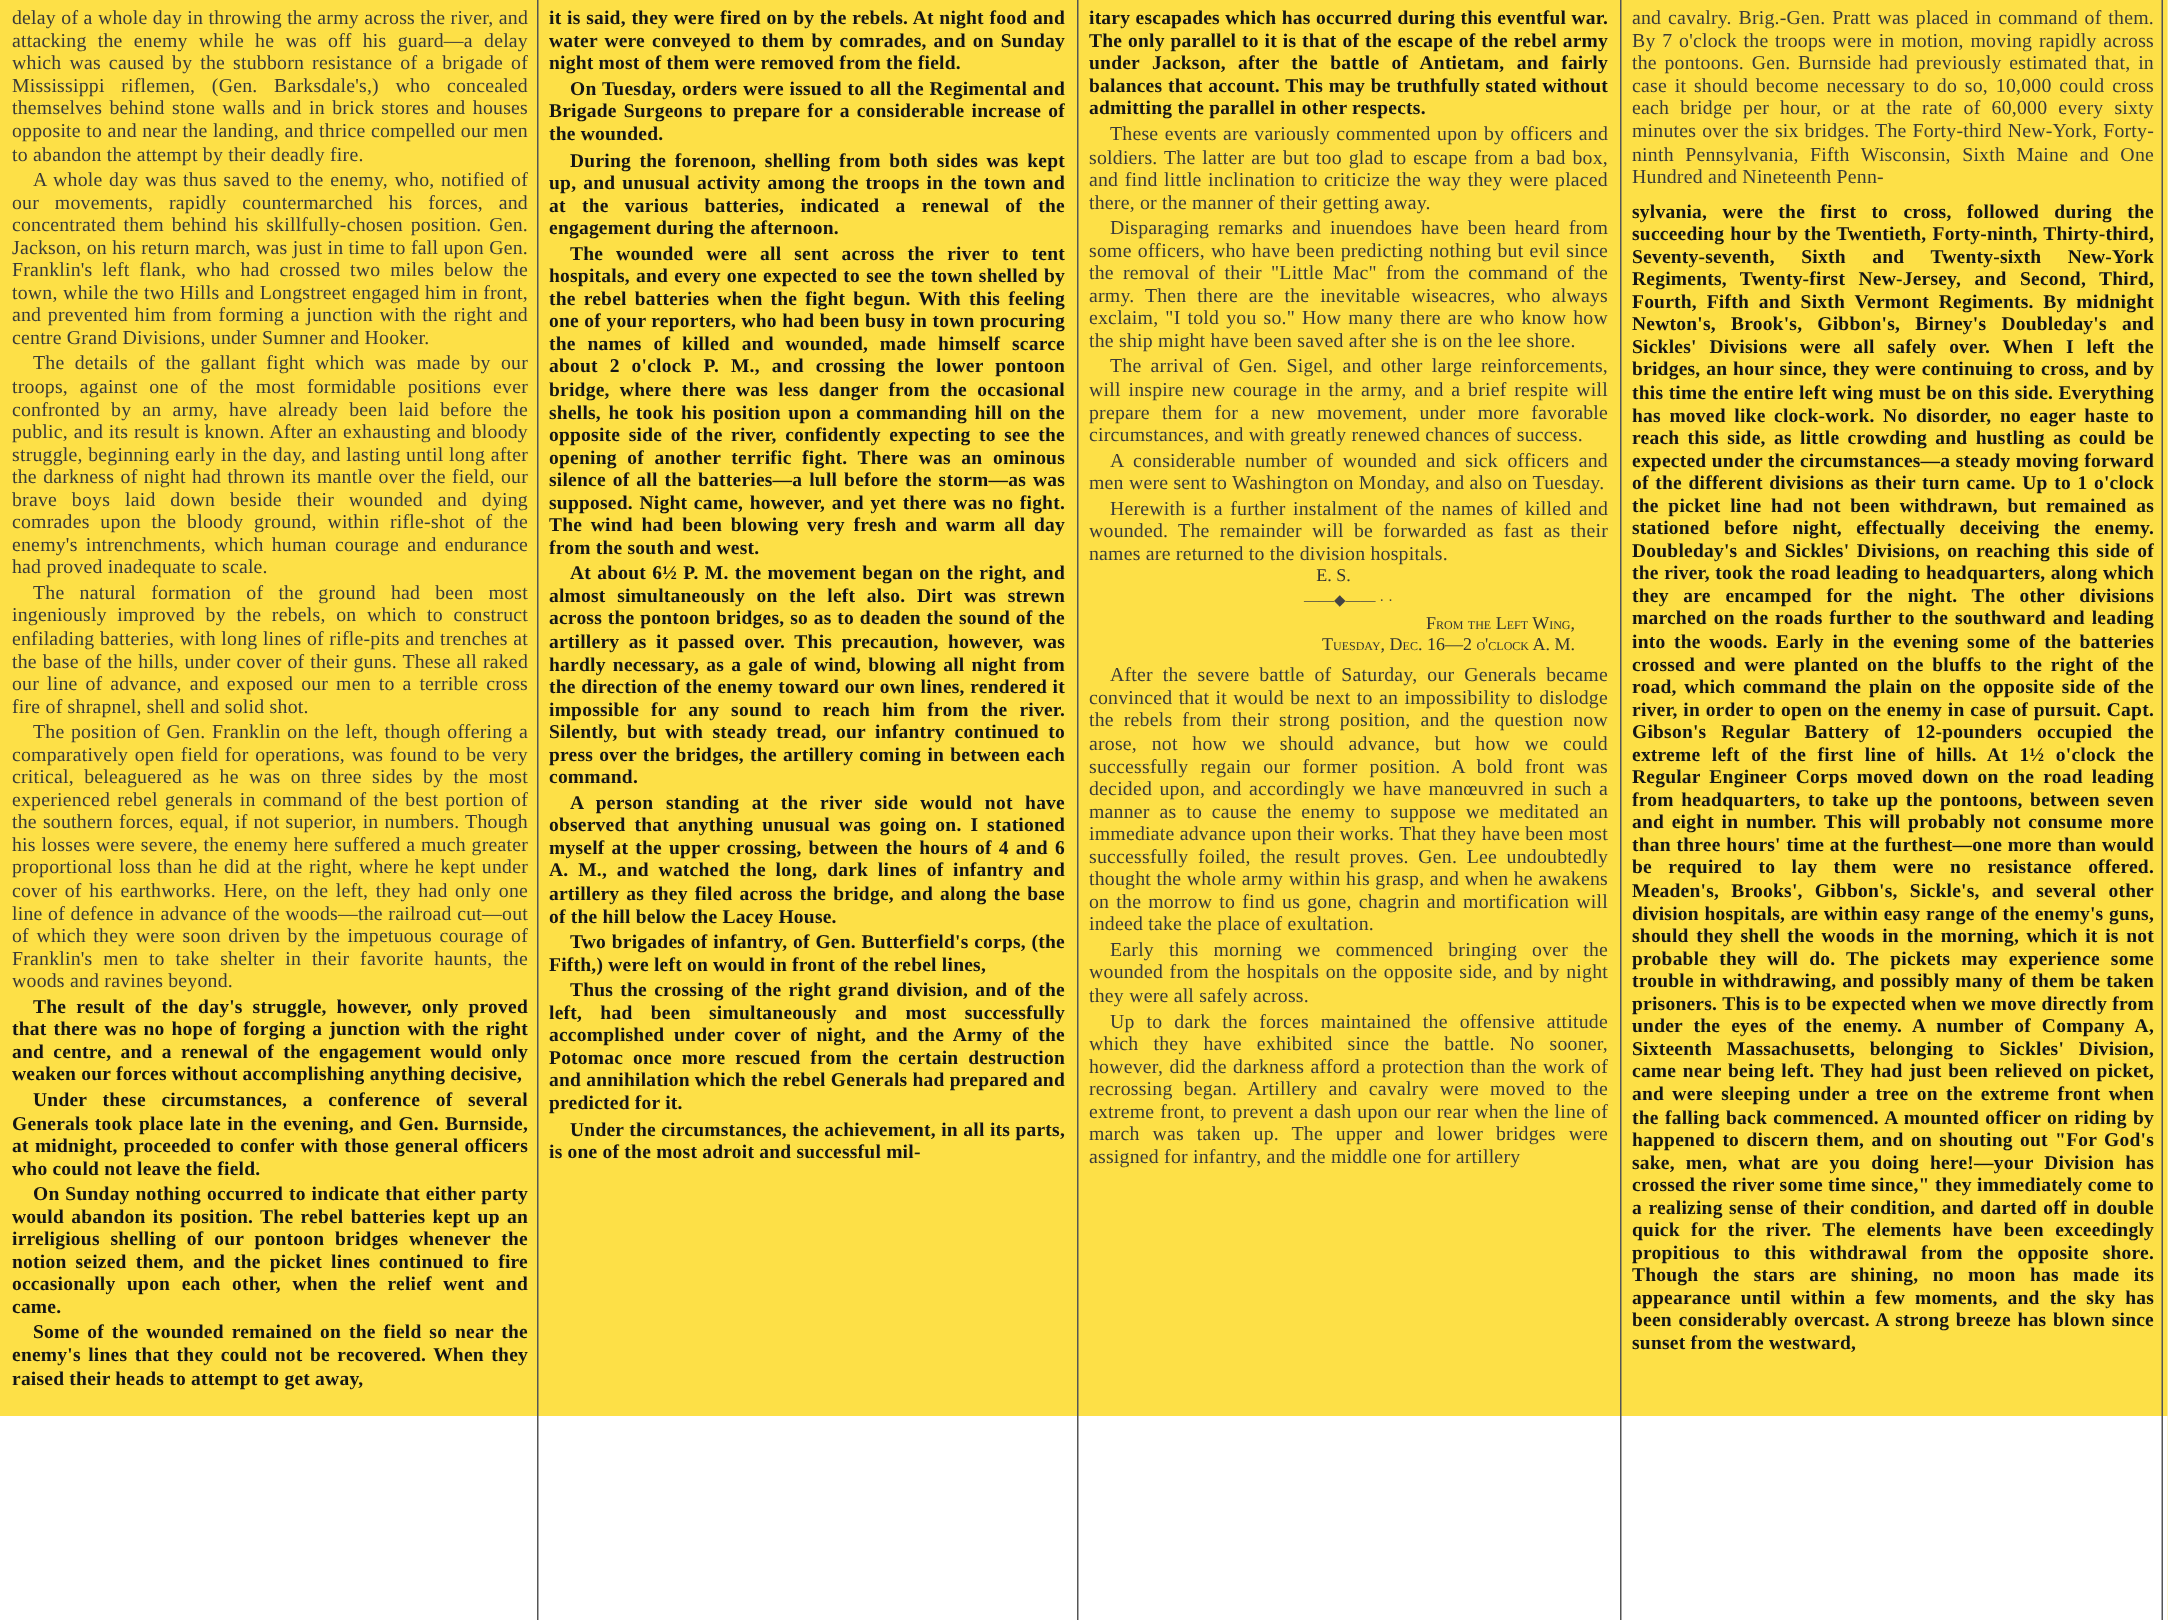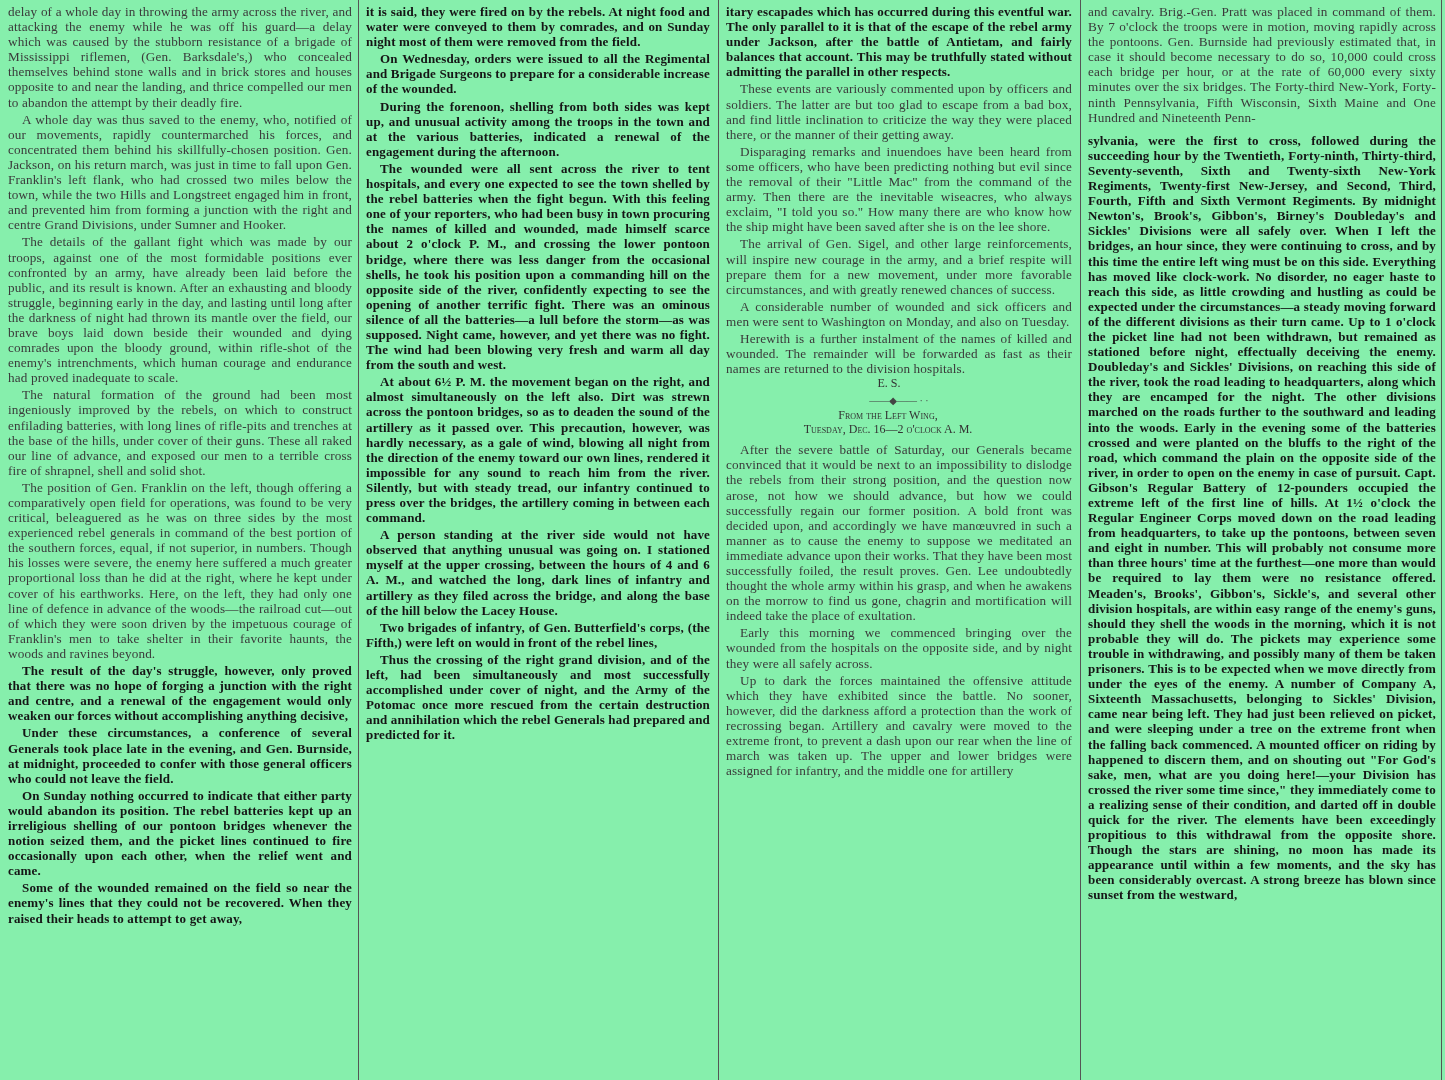--- a/index.html
+++ b/index.html
@@ -1,19 +1,19 @@
 <!DOCTYPE html>
 <html><head>
   <meta charset="utf-8">
   <style>
     html, body { margin: 0; padding: 0; background: #ffffff; }
     body { width: 1445px; height: 1080px; overflow: hidden; position: relative; }
     .page {
-      position: absolute; left: 0; top: 0; width: 1445px; height: 1080px;
-      background: #86efac;
+      position: absolute; left: 0; top: 0; width: 1445px; height: 944px;
+      background: #fde047;
       font-family: "Liberation Serif", "DejaVu Serif", serif;
       color: #1d1d1d;
     }
     .column {
       position: absolute; top: 4px; height: 1074px; overflow: hidden;
       box-sizing: border-box; padding: 0 4px;
     }
     .col1 { left: 4px;   width: 352px; }
     .col2 { left: 362px; width: 352px; }
     .col3 { left: 722px; width: 354px; }
@@ -35,21 +35,21 @@
       color: #333;
     }
     .ornament {
       text-align: center; font-size: 10px; color: #444; margin: 6px 0 2px 0; line-height: 10px;
     }
     .headline {
       font-weight: bold; text-align: center; font-size: 14px; line-height: 19px;
       margin: 0 0 4px 0; letter-spacing: 0.6px; color: #222;
     }
     .dateline {
-      text-align: center; font-size: 12px; line-height: 14px; margin: 0 22px 6px 0;
+      text-align: right; font-size: 12px; line-height: 14px; margin: 0 22px 6px 0;
       font-variant: small-caps; color: #333;
     }
   </style>
 </head>
 <body>
 
 <div class="page">
   <div class="rule r1"></div>
   <div class="rule r2"></div>
   <div class="rule r3"></div>
@@ -62,27 +62,28 @@
     <p class="para faded">The natural formation of the ground had been most ingeniously improved by the rebels, on which to construct enfilading batteries, with long lines of rifle-pits and trenches at the base of the hills, under cover of their guns. These all raked our line of advance, and exposed our men to a terrible cross fire of shrapnel, shell and solid shot.</p>
     <p class="para faded">The position of Gen. Franklin on the left, though offering a comparatively open field for operations, was found to be very critical, beleaguered as he was on three sides by the most experienced rebel generals in command of the best portion of the southern forces, equal, if not superior, in numbers. Though his losses were severe, the enemy here suffered a much greater proportional loss than he did at the right, where he kept under cover of his earthworks. Here, on the left, they had only one line of defence in advance of the woods—the railroad cut—out of which they were soon driven by the impetuous courage of Franklin's men to take shelter in their favorite haunts, the woods and ravines beyond.</p>
     <p class="para bold">The result of the day's struggle, however, only proved that there was no hope of forging a junction with the right and centre, and a renewal of the engagement would only weaken our forces without accomplishing anything decisive,</p>
     <p class="para bold">Under these circumstances, a conference of several Generals took place late in the evening, and Gen. Burnside, at midnight, proceeded to confer with those general officers who could not leave the field.</p>
     <p class="para bold">On Sunday nothing occurred to indicate that either party would abandon its position. The rebel batteries kept up an irreligious shelling of our pontoon bridges whenever the notion seized them, and the picket lines continued to fire occasionally upon each other, when the relief went and came.</p>
     <p class="para bold">Some of the wounded remained on the field so near the enemy's lines that they could not be recovered. When they raised their heads to attempt to get away,</p>
   </div>
 
   <div class="column col2">
     <p class="para cont bold">it is said, they were fired on by the rebels. At night food and water were conveyed to them by comrades, and on Sunday night most of them were removed from the field.</p>
-    <p class="para bold">On Wednesday, orders were issued to all the Regimental and Brigade Surgeons to prepare for a considerable increase of the wounded.</p>
+    <p class="para bold">On Tuesday, orders were issued to all the Regimental and Brigade Surgeons to prepare for a considerable increase of the wounded.</p>
     <p class="para bold">During the forenoon, shelling from both sides was kept up, and unusual activity among the troops in the town and at the various batteries, indicated a renewal of the engagement during the afternoon.</p>
     <p class="para bold">The wounded were all sent across the river to tent hospitals, and every one expected to see the town shelled by the rebel batteries when the fight begun. With this feeling one of your reporters, who had been busy in town procuring the names of killed and wounded, made himself scarce about 2 o'clock P. M., and crossing the lower pontoon bridge, where there was less danger from the occasional shells, he took his position upon a commanding hill on the opposite side of the river, confidently expecting to see the opening of another terrific fight. There was an ominous silence of all the batteries—a lull before the storm—as was supposed. Night came, however, and yet there was no fight. The wind had been blowing very fresh and warm all day from the south and west.</p>
     <p class="para bold">At about 6½ P. M. the movement began on the right, and almost simultaneously on the left also. Dirt was strewn across the pontoon bridges, so as to deaden the sound of the artillery as it passed over. This precaution, however, was hardly necessary, as a gale of wind, blowing all night from the direction of the enemy toward our own lines, rendered it impossible for any sound to reach him from the river. Silently, but with steady tread, our infantry continued to press over the bridges, the artillery coming in between each command.</p>
     <p class="para bold">A person standing at the river side would not have observed that anything unusual was going on. I stationed myself at the upper crossing, between the hours of 4 and 6 A. M., and watched the long, dark lines of infantry and artillery as they filed across the bridge, and along the base of the hill below the Lacey House.</p>
     <p class="para bold">Two brigades of infantry, of Gen. Butterfield's corps, (the Fifth,) were left on would in front of the rebel lines,</p>
     <p class="para bold">Thus the crossing of the right grand division, and of the left, had been simultaneously and most successfully accomplished under cover of night, and the Army of the Potomac once more rescued from the certain destruction and annihilation which the rebel Generals had prepared and predicted for it.</p>
+    <p class="para bold">Under the circumstances, the achievement, in all its parts, is one of the most adroit and successful mil-</p>
   </div>
 
   <div class="column col3">
     <p class="para cont bold">itary escapades which has occurred during this eventful war. The only parallel to it is that of the escape of the rebel army under Jackson, after the battle of Antietam, and fairly balances that account. This may be truthfully stated without admitting the parallel in other respects.</p>
     <p class="para faded">These events are variously commented upon by officers and soldiers. The latter are but too glad to escape from a bad box, and find little inclination to criticize the way they were placed there, or the manner of their getting away.</p>
     <p class="para faded">Disparaging remarks and inuendoes have been heard from some officers, who have been predicting nothing but evil since the removal of their "Little Mac" from the command of the army. Then there are the inevitable wiseacres, who always exclaim, "I told you so." How many there are who know how the ship might have been saved after she is on the lee shore.</p>
     <p class="para faded">The arrival of Gen. Sigel, and other large reinforcements, will inspire new courage in the army, and a brief respite will prepare them for a new movement, under more favorable circumstances, and with greatly renewed chances of success.</p>
     <p class="para faded">A considerable number of wounded and sick officers and men were sent to Washington on Monday, and also on Tuesday.</p>
     <p class="para faded">Herewith is a further instalment of the names of killed and wounded. The remainder will be forwarded as fast as their names are returned to the division hospitals.</p>
     <p class="signature">E. S.</p>

